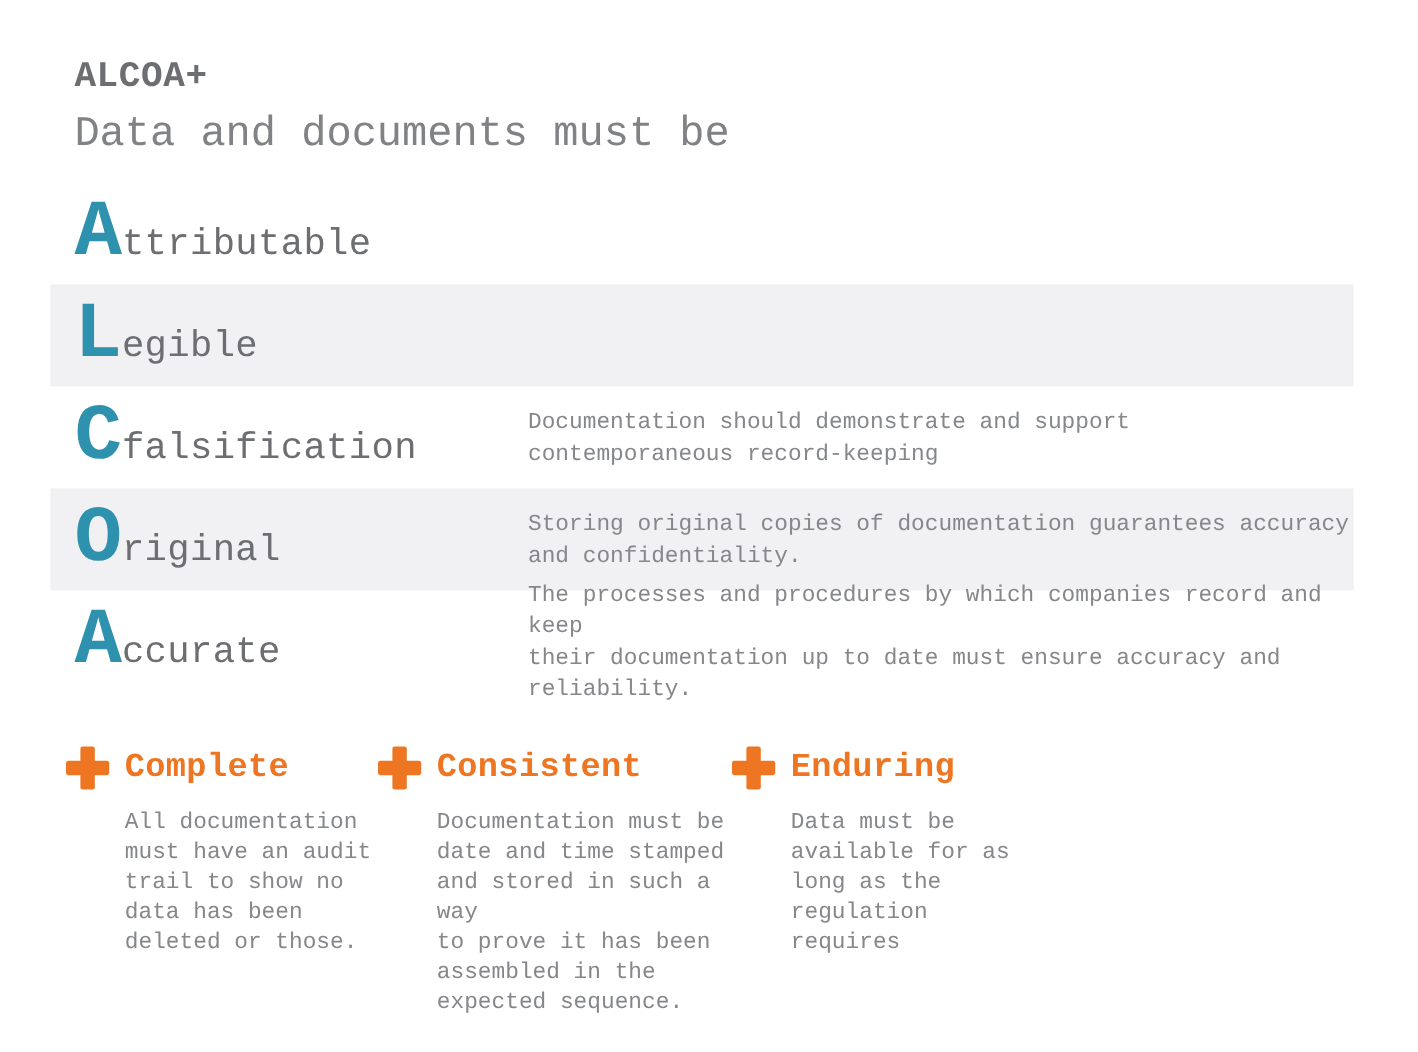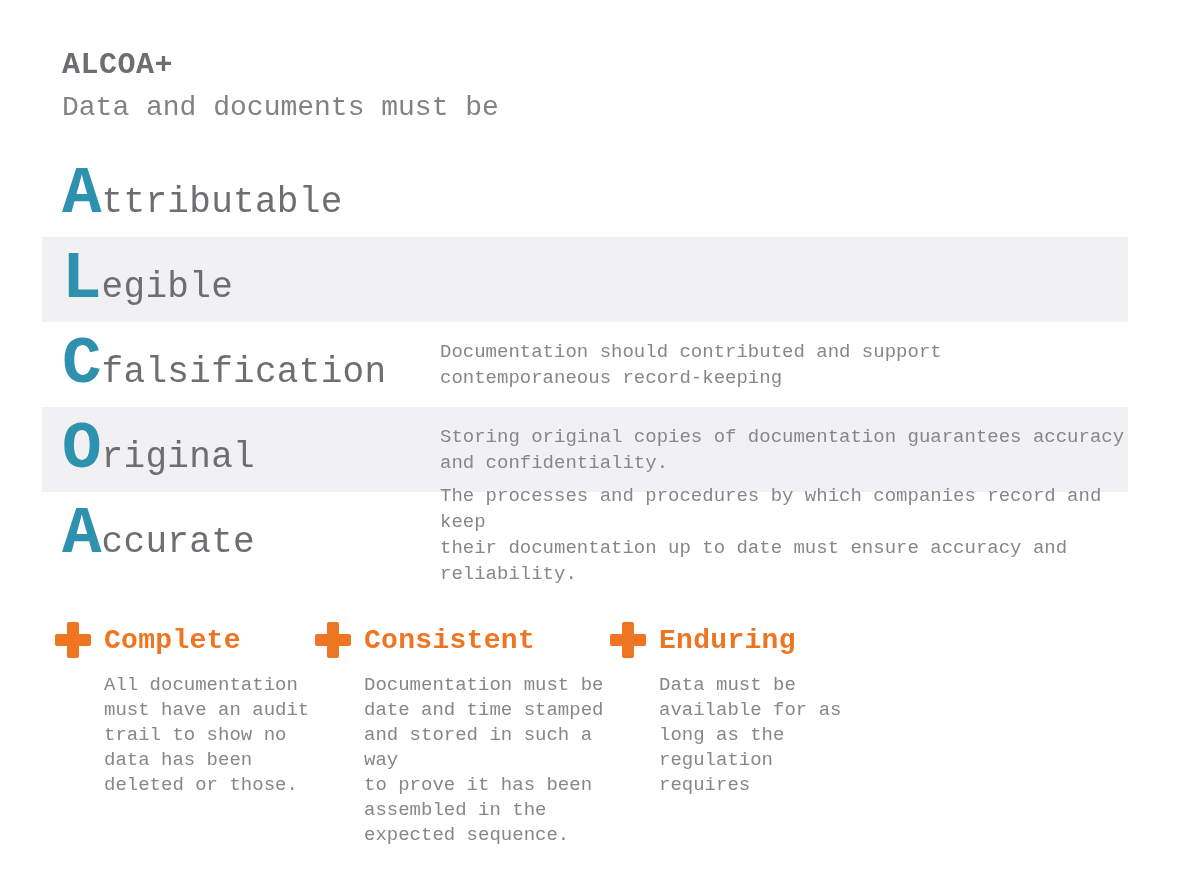--- a/index.html
+++ b/index.html
@@ -25,21 +25,21 @@
     top: 48px;
   }
   .header-title {
     font-size: 30px;
     font-weight: 700;
     color: var(--text-dark);
     letter-spacing: 0.5px;
   }
   .header-subtitle {
     margin-top: 10px;
-    font-size: 28px;
+    font-size: 35px;
     font-weight: 400;
     color: #808285;
   }
   .rows {
     position: absolute;
     left: 42px;
     top: 152px;
     width: 1086px;
   }
   .row {
@@ -55,21 +55,21 @@
     align-items: baseline;
     white-space: nowrap;
   }
   .row-letter {
     font-size: 66px;
     font-weight: 700;
     color: var(--teal);
     line-height: 0.9;
   }
   .row-word {
-    font-size: 36px;
+    font-size: 31px;
     font-weight: 400;
     color: var(--text-dark);
     letter-spacing: 0.3px;
   }
   .row-desc {
     width: 688px;
     font-size: 19px;
     line-height: 26px;
     color: var(--text-light);
     white-space: pre-line;
@@ -143,21 +143,21 @@
         <span class="row-letter">L</span>
           <span class="row-word">egible</span>
       </div>
     </div>
 
     <div class="row">
       <div class="row-label">
         <span class="row-letter">C</span>
           <span class="row-word">falsification</span>
       </div>
-      <div class="row-desc">Documentation should contributed and support
+      <div class="row-desc">Documentation should demonstrate and support
 contemporaneous record-keeping</div>
     </div>
 
     <div class="row shaded">
       <div class="row-label">
         <span class="row-letter">O</span>
           <span class="row-word">riginal</span>
       </div>
       <div class="row-desc">Storing original copies of documentation guarantees accuracy
 and confidentiality.</div>

